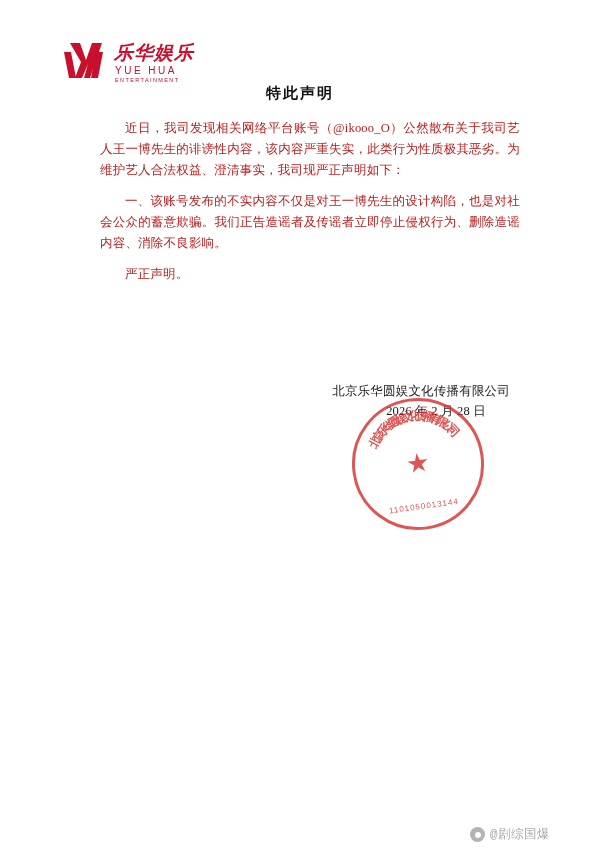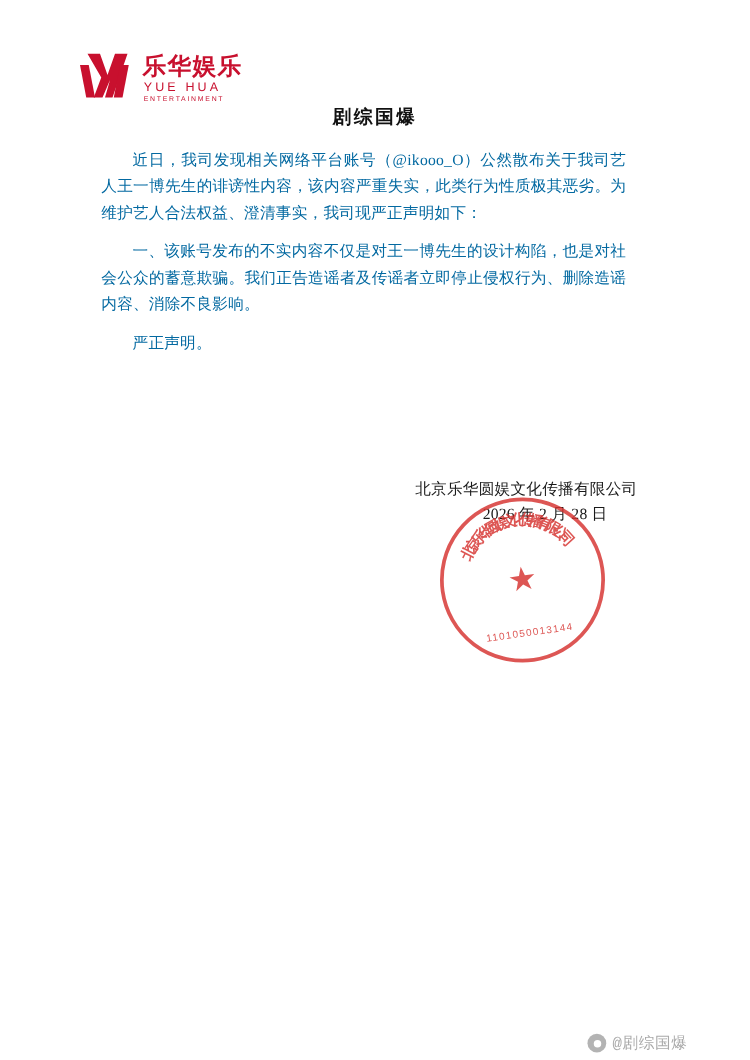--- a/index.html
+++ b/index.html
@@ -41,20 +41,21 @@
   .logo-text-cn {
     position: absolute;
     left: 52px;
     top: 2px;
     font-family: "Liberation Sans", sans-serif;
     font-size: 19px;
     font-weight: bold;
     color: #c8102e;
     letter-spacing: 1px;
     white-space: nowrap;
+    font-style: italic;
   }
   .logo-text-en {
     position: absolute;
     left: 53px;
     top: 27px;
     font-family: "Liberation Sans", sans-serif;
     font-size: 10px;
     color: #c8102e;
     letter-spacing: 2.5px;
     white-space: nowrap;
@@ -78,24 +79,24 @@
     width: 600px;
     text-align: center;
     font-size: 15px;
     font-weight: bold;
     color: #111111;
     letter-spacing: 2px;
   }
 
   .doc-body {
     position: absolute;
-    left: 81px;
+    left: 100px;
     top: 118px;
     width: 420px;
-    color: #0369a1;
+    color: #b91c1c;
   }
   .para {
     font-size: 12.5px;
     line-height: 21px;
     text-align: justify;
     text-justify: inter-ideograph;
     margin: 0 0 10px 0;
     text-indent: 2em;
     letter-spacing: 0.2px;
   }
@@ -213,21 +214,21 @@
     <svg class="logo-mark" viewBox="0 0 44 42">
       <path d="M8 3 L18 3 L24 20 L30 3 L40 3 L28 38 L22 38 L26 24 L20 38 L13 38 L19 22 Z" fill="#c8102e"></path>
       <path d="M2 12 L9 12 L14 38 L7 38 Z" fill="#c8102e"></path>
       <path d="M34 12 L41 12 L36 38 L29 38 Z" fill="#c8102e"></path>
     </svg>
     <div class="logo-text-cn">乐华娱乐</div>
     <div class="logo-text-en">YUE HUA</div>
     <div class="logo-text-en2">ENTERTAINMENT</div>
   </div>
 
-  <div class="doc-title">剧综国爆</div>
+  <div class="doc-title">特此声明</div>
 
   <div class="doc-body">
     <p class="para">近日，我司发现相关网络平台账号（@ikooo_O）公然散布关于我司艺人王一博先生的诽谤性内容，该内容严重失实，此类行为性质极其恶劣。为维护艺人合法权益、澄清事实，我司现严正声明如下：</p>
     <p class="para">一、该账号发布的不实内容不仅是对王一博先生的设计构陷，也是对社会公众的蓄意欺骗。我们正告造谣者及传谣者立即停止侵权行为、删除造谣内容、消除不良影响。</p>
     <p class="para">严正声明。</p>
   </div>
 
   <div class="sign-block">
     <div class="sign-company">北京乐华圆娱文化传播有限公司</div>
     <div class="sign-date">2026 年 2 月 28 日</div>

